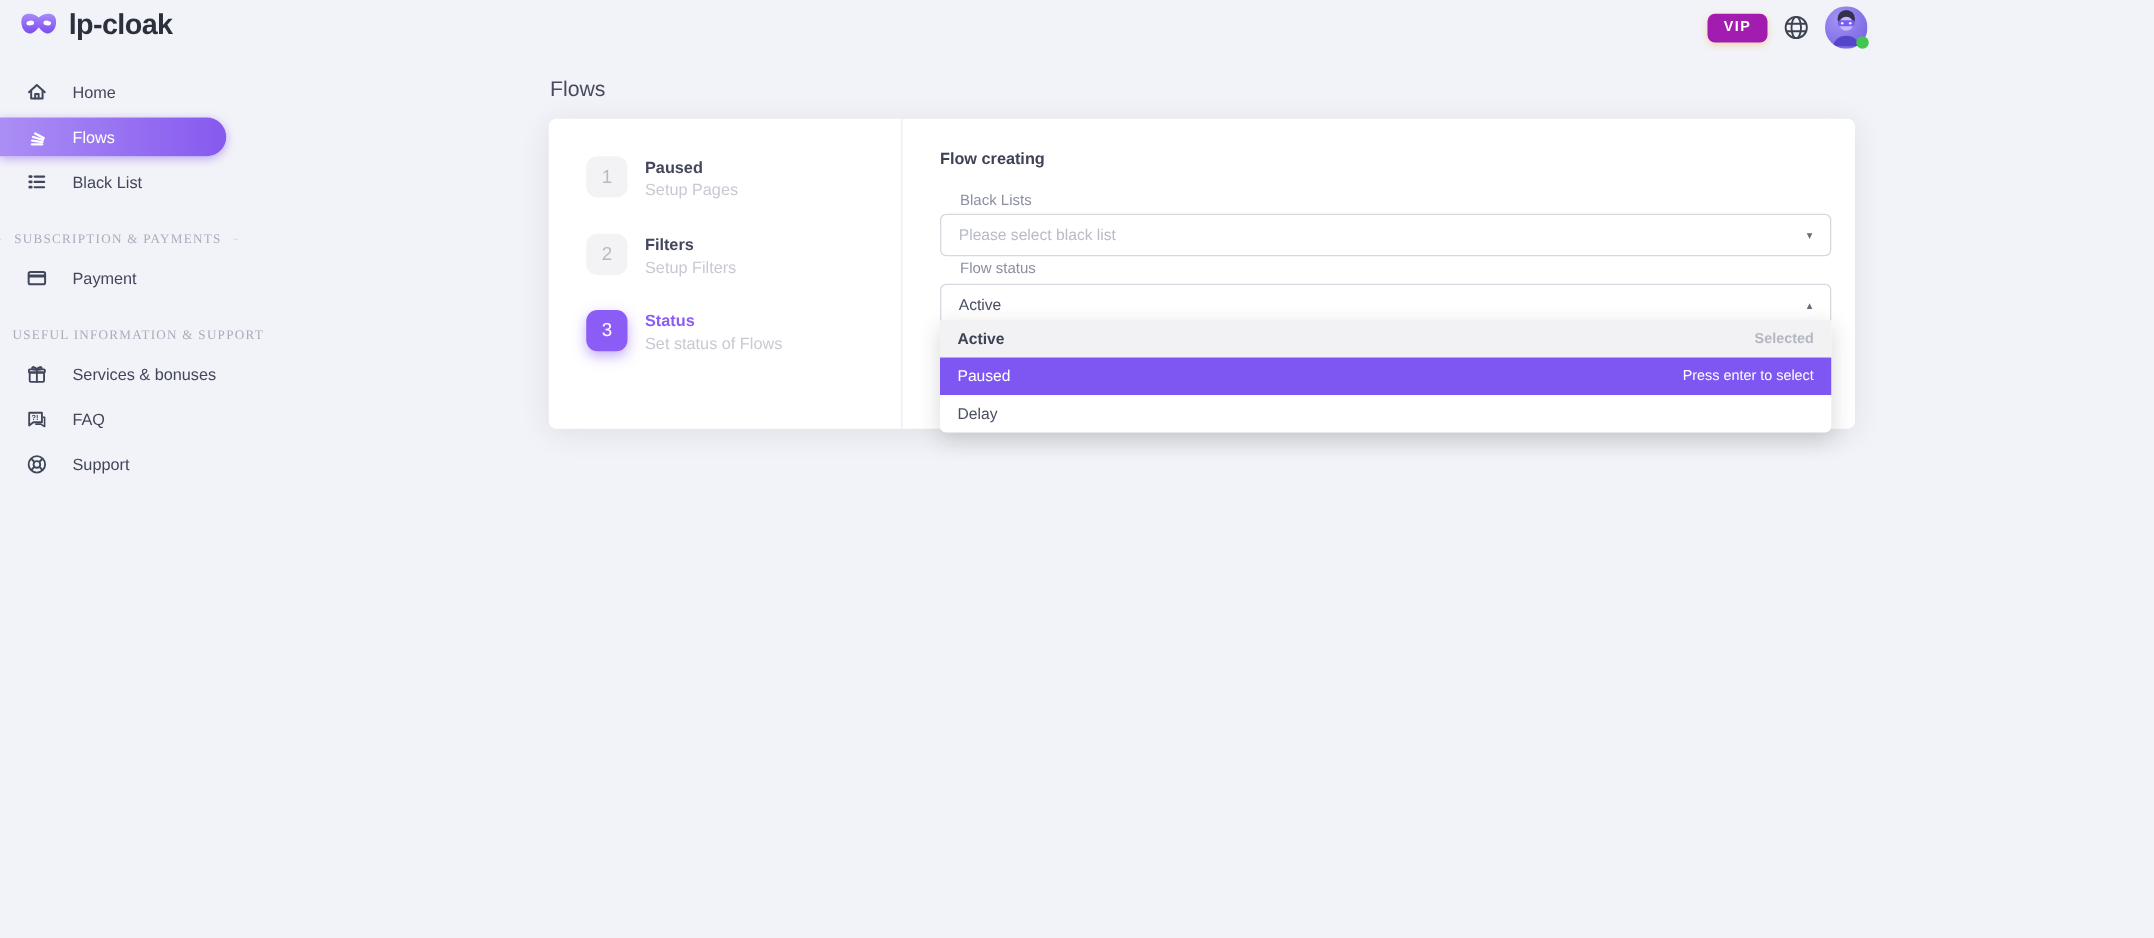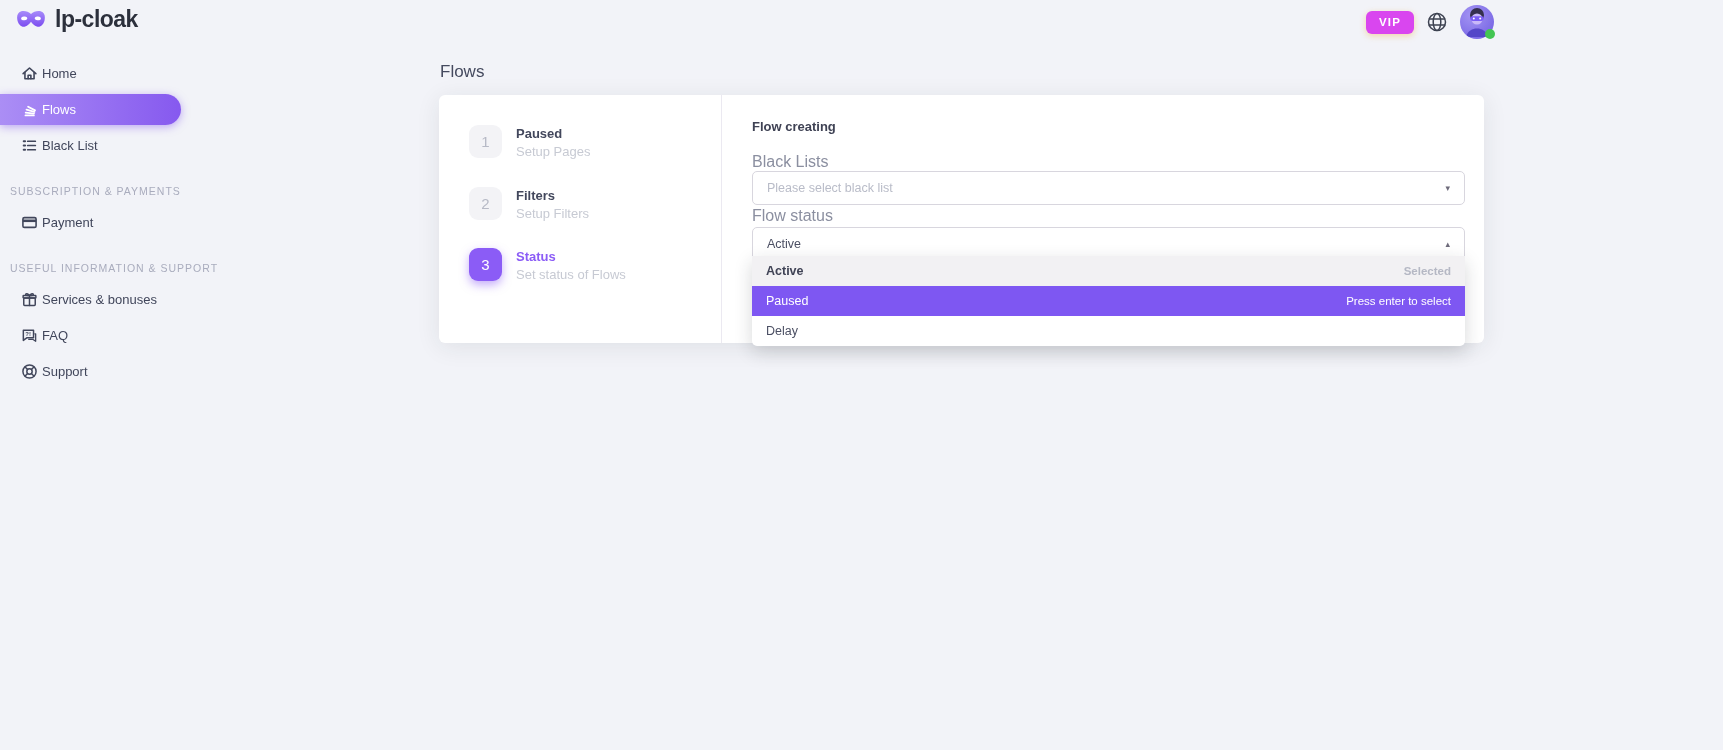--- a/index.html
+++ b/index.html
@@ -7,45 +7,45 @@
     position:relative; width:1723px; height:750px;
     background:#f2f3f8; overflow:hidden;
     font-family:"Liberation Sans", sans-serif;
     color:#42475c;
   }
   
   .logo{position:absolute; top:6px; left:15px; display:flex; align-items:center; gap:8px; cursor:pointer;}
   .logo-text{font-size:23px; font-weight:800; color:#2c303c; letter-spacing:-0.5px;}
   .header-right{position:absolute; top:0; left:1366px; height:44px; display:flex; align-items:center; gap:12px;}
   .vip-badge{
-    width:48px; height:23px; border-radius:6px; background:#d946ef;
+    width:48px; height:23px; border-radius:6px; background:#a21caf;
     color:#fff; font-size:11.5px; font-weight:bold; letter-spacing:1.2px;
     display:flex; align-items:center; justify-content:center;
     box-shadow:0 2px 6px rgba(240,180,75,.45); cursor:pointer;
   }
   .globe-btn{width:22px; height:22px; color:#3d4251; cursor:pointer; display:flex;}
   .avatar{position:relative; width:34px; height:34px; cursor:pointer;}
   .avatar svg{display:block;}
   .online-dot{position:absolute; right:-1px; bottom:0; width:10px; height:10px; border-radius:50%; background:#43c553;}
 
   
   .sidebar{position:absolute; top:58px; left:0; width:190px;}
   .nav-item{
-    height:31px; display:flex; align-items:center; gap:4px;
+    height:31px; display:flex; align-items:center; gap:20px;
     padding-left:21px; margin-bottom:5px; font-size:13px; color:#41465b; cursor:pointer;
   }
   .nav-item .ic{width:17px; height:17px; display:flex; color:#41465b; flex:none;}
   .nav-item.active{
     width:181px; box-sizing:border-box;
     background:linear-gradient(90deg,#ab8ef5,#8659ef);
     border-radius:0 40px 40px 0; color:#fff;
     box-shadow:0 2px 8px rgba(134,89,239,.5);
   }
   .nav-item.active .ic{color:#fff;}
-  .nav-section{display:flex; align-items:flex-start; height:12px; margin:24px 0 10px 0;}
+  .nav-section{display:flex; align-items:center; height:12px; margin:24px 0 10px 0;font-family:Liberation Serif, serif;}
   .nav-section .ln{height:1px; background:#d9dbe4;}
   .nav-section .ln-l{width:14px;}
   .nav-section .ln-r{width:28px;}
   .nav-section .sec-text{
     font-size:10.5px; letter-spacing:1px; color:#a9acbd; margin:0 10px; font-weight:500; white-space:nowrap;
   }
 
   
   .page-title{position:absolute; left:440px; top:51px; font-size:17px; font-weight:500; color:#454a5f;}
   .card{
@@ -60,21 +60,21 @@
     width:33px; height:33px; border-radius:9px; background:#f3f3f6; color:#b7bac6;
     font-size:15px; display:flex; align-items:center; justify-content:center; flex:none;
   }
   .step.active .step-num{background:#8b5cf6; color:#fff; box-shadow:0 4px 10px rgba(139,92,246,.5);}
   .step-title{font-size:13px; font-weight:bold; color:#42475c; line-height:15px; margin-top:1px;}
   .step.active .step-title{color:#8b5cf6;}
   .step-sub{font-size:13px; color:#c7cad3; margin-top:3px;}
 
   .form-panel{position:relative; flex:1;}
   .form-title{position:absolute; left:30px; top:24px; font-size:13px; font-weight:bold; color:#3f4254;}
-  .field-label{position:absolute; left:30px; font-size:16px; color:#8b8fa0;}
+  .field-label{position:absolute; left:46px; font-size:12px; color:#8b8fa0;}
   .lbl-blacklist{top:58px;}
   .lbl-status{top:112px;}
   .select{
     position:absolute; left:30px; width:713px; height:29px; box-sizing:border-box;
     border:1px solid #d8d6de; border-radius:5px; background:#fff;
     display:flex; align-items:center; padding:16px 14px; font-size:12.5px; cursor:pointer;
   }
   .sel-blacklist{top:76px; color:#b9bcc8;}
   .sel-status{top:132px; color:#4b4f63;}
   .caret{margin-left:auto; color:#6e6b7b; font-size:9px; line-height:1;}

